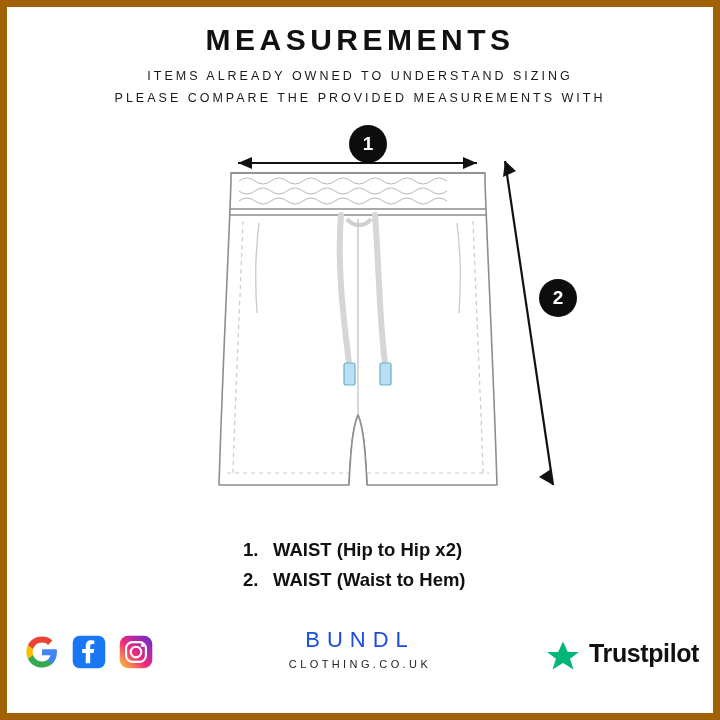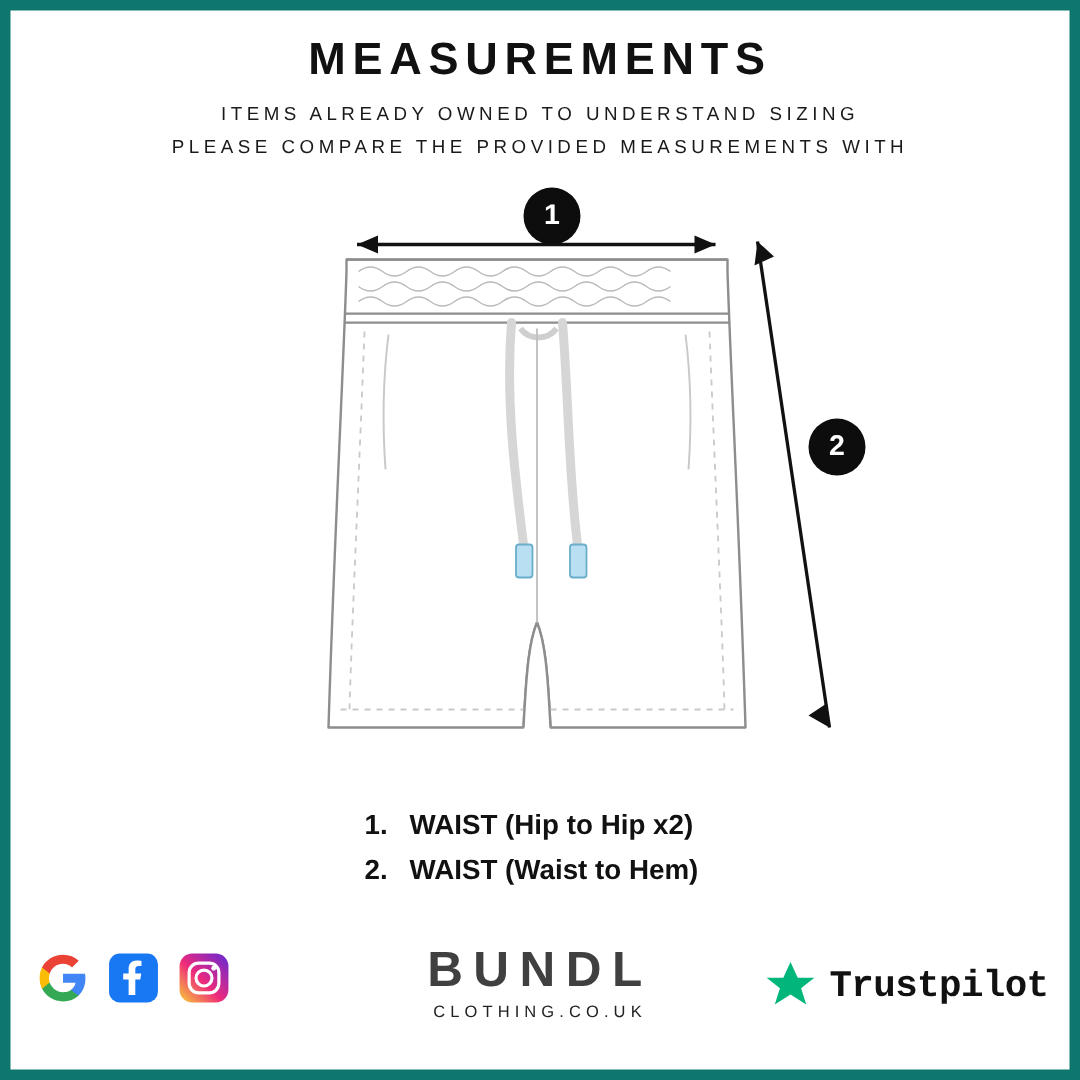--- a/index.html
+++ b/index.html
@@ -12,21 +12,21 @@
     background: #ffffff;
     font-family: "Liberation Sans", sans-serif;
     overflow: hidden;
   }
   #page {
     position: relative;
     width: 720px;
     height: 720px;
     background: #ffffff;
     box-sizing: border-box;
-    border: 7px solid #0f766e;
+    border: 7px solid #a16207;
   }
 
   
   .header {
     position: absolute;
     top: 16px;
     left: 0;
     width: 706px;
     text-align: center;
   }
@@ -119,42 +119,40 @@
   }
 
   .brand {
     position: absolute;
     left: 0;
     right: 0;
     top: 12px;
     text-align: center;
   }
   .brand-name {
-    font-size: 33px;
-    font-weight: bold;
+    font-size: 22px;
+    font-weight: normal;
     letter-spacing: 7px;
-    color: #404040;
+    color: #1d4ed8;
     line-height: 1;
   }
   .brand-sub {
     margin-top: 7px;
     font-size: 11px;
     letter-spacing: 3.4px;
     color: #222;
     font-weight: normal;
   }
 
   .trustpilot {
     position: absolute;
     right: 14px;
     top: 22px;
     display: flex;
-    align-items: center;
     gap: 8px;
-    font-family: Liberation Mono, monospace;
   }
   .tp-label {
     font-size: 25px;
     font-weight: bold;
     letter-spacing: -0.4px;
     color: #111;
   }
 </style>
 </head>
 <body>

